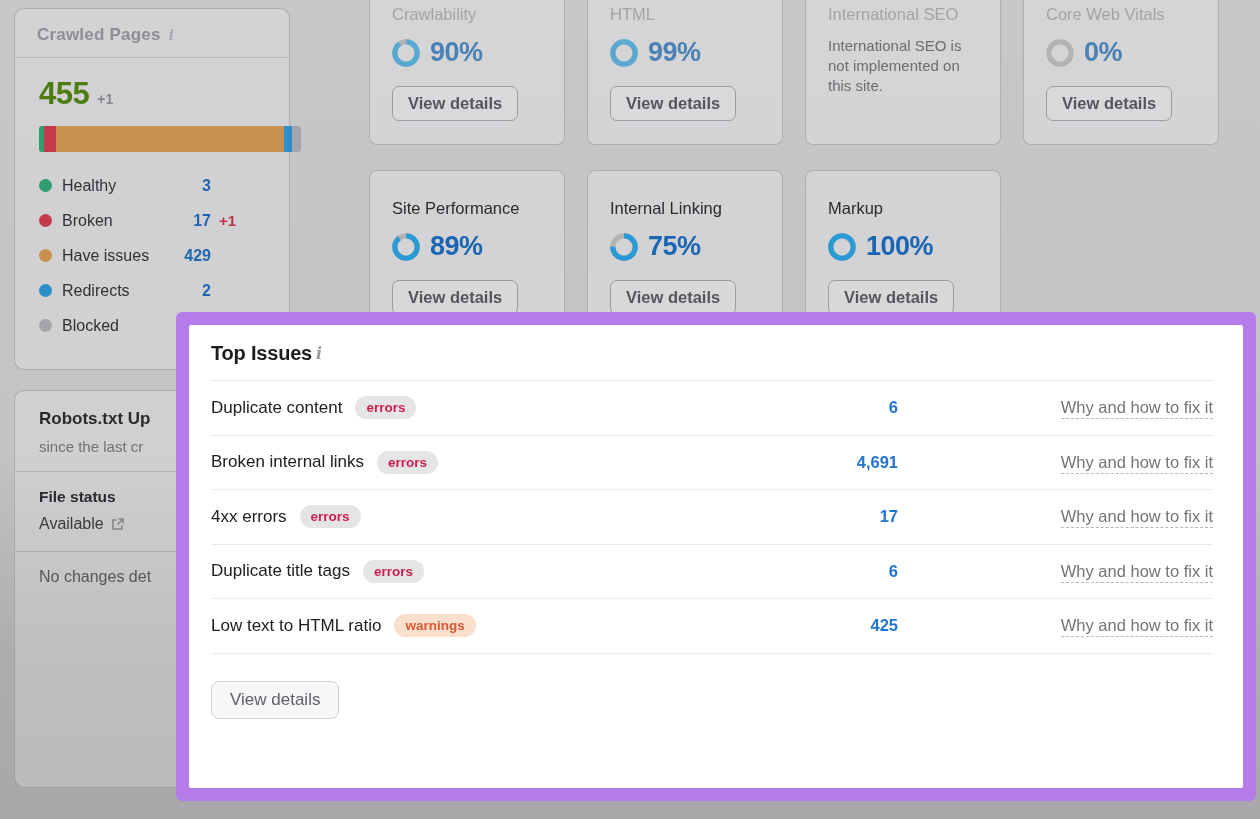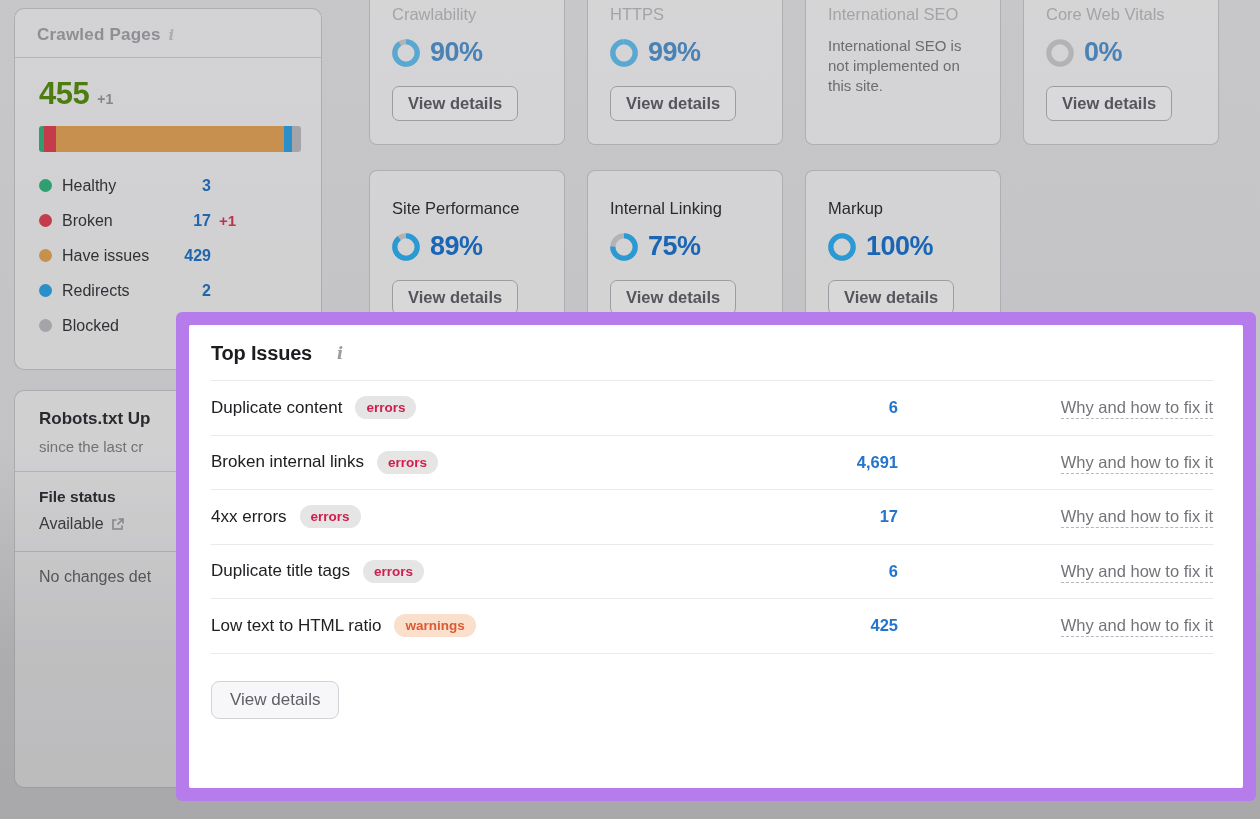--- a/index.html
+++ b/index.html
@@ -9,21 +9,21 @@
     background:linear-gradient(#c7c7c9 0%, #c3c3c5 55%, #adadaf 80%, #a8a8aa 100%);
     position:relative;
     -webkit-font-smoothing:antialiased;
   }
   .panel {
     position:absolute; border-radius:10px;
     background:rgba(255,255,255,.22);
     border:1px solid rgba(90,90,96,.30);
   }
   
-  #crawled-panel { left:14px; top:8px; width:308px; height:362px; }
+  #crawled-panel { left:14px; top:8px; width:276px; height:362px; }
   .panel-head { padding:16px 22px 12px 22px; border-bottom:1px solid rgba(0,0,0,.13); display:flex; align-items:center; gap:8px; }
   .panel-head .ttl { font-size:17px; font-weight:700; color:#8e8e93; letter-spacing:.2px; }
   .i-icon { font-family:"DejaVu Serif",serif; font-style:italic; font-weight:700; font-size:15px; color:#acacb1; }
   .cp-body { padding:18px 24px 0 24px; }
   .big-num-row { display:flex; align-items:baseline; gap:8px; }
   .big-num { font-size:31px; font-weight:700; color:#4d7c0f; letter-spacing:-.5px; }
   .big-delta { font-size:14px; color:#86868b; font-weight:600; }
   .stackbar { margin-top:14px; height:26px; width:262px; display:flex; border-radius:3px; overflow:hidden; }
   .stackbar > div { height:100%; }
   .legend { margin-top:16px; }
@@ -69,21 +69,21 @@
     border:1px solid #9c9da2; border-radius:7px;
     padding:7px 15px; cursor:pointer; white-space:nowrap;
   }
   .intl-desc { margin-top:12px; font-size:15px; line-height:1.34; color:#6c6c71; }
   
   #top-issues-frame {
     position:absolute; left:176px; top:312px; width:1080px; height:489px;
     background:#b77cec; border-radius:6px; padding:13px; z-index:10;
   }
   #top-issues { background:#ffffff; width:100%; height:100%; border-radius:2px; padding:0 30px 0 22px; }
-  .ti-head { display:flex; align-items:center; gap:25px; padding:17px 0 15px 0; border-bottom:1px solid #e9e9ee; }
+  .ti-head { display:flex; align-items:center; gap:4px; padding:17px 0 15px 0; border-bottom:1px solid #e9e9ee; }
   .ti-title { font-size:20px; font-weight:700; color:#1c1c21; letter-spacing:-.2px; }
   .ti-head .i-icon { color:#9a9aa2; font-size:16px; }
   .ti-cols { display:flex; align-items:center; height:47px; border-bottom:1px solid #e9e9ee; }
   .ti-cols .c1 { flex:1; font-size:15px; color:#3a3a40; }
   .c2 { width:120px; text-align:right; flex:none; }
   .c3 { width:315px; text-align:right; flex:none; }
   .ti-cols .c2, .ti-cols .c3 { font-size:15px; color:#3a3a40; }
   .ti-row { display:flex; align-items:center; height:54.5px; border-bottom:1px solid #e9e9ee; }
   .ti-label-wrap { flex:1; display:flex; align-items:center; }
   .ti-label { font-size:17px; color:#202024; }
@@ -176,21 +176,21 @@
     <div class="score-row">
       <svg class="ring" viewBox="0 0 30 30">
         <circle class="ring-track" cx="15" cy="15" r="12"></circle>
           <circle class="ring-fill" cx="15" cy="15" r="12" stroke-dasharray="67.9 75.4" style="stroke: rgb(87, 168, 210);"></circle>
       </svg>
       <span class="score">90%</span>
     </div>
     <button class="btn">View details</button>
   </div>
   <div class="card dim">
-    <div class="card-title">HTTPS</div>
+    <div class="card-title">HTML</div>
     <div class="score-row">
       <svg class="ring" viewBox="0 0 30 30">
         <circle class="ring-track" cx="15" cy="15" r="12"></circle>
           <circle class="ring-fill" cx="15" cy="15" r="12" stroke-dasharray="74.6 75.4" style="stroke: rgb(87, 168, 210);"></circle>
       </svg>
       <span class="score">99%</span>
     </div>
     <button class="btn">View details</button>
   </div>
   <div class="card dim">

